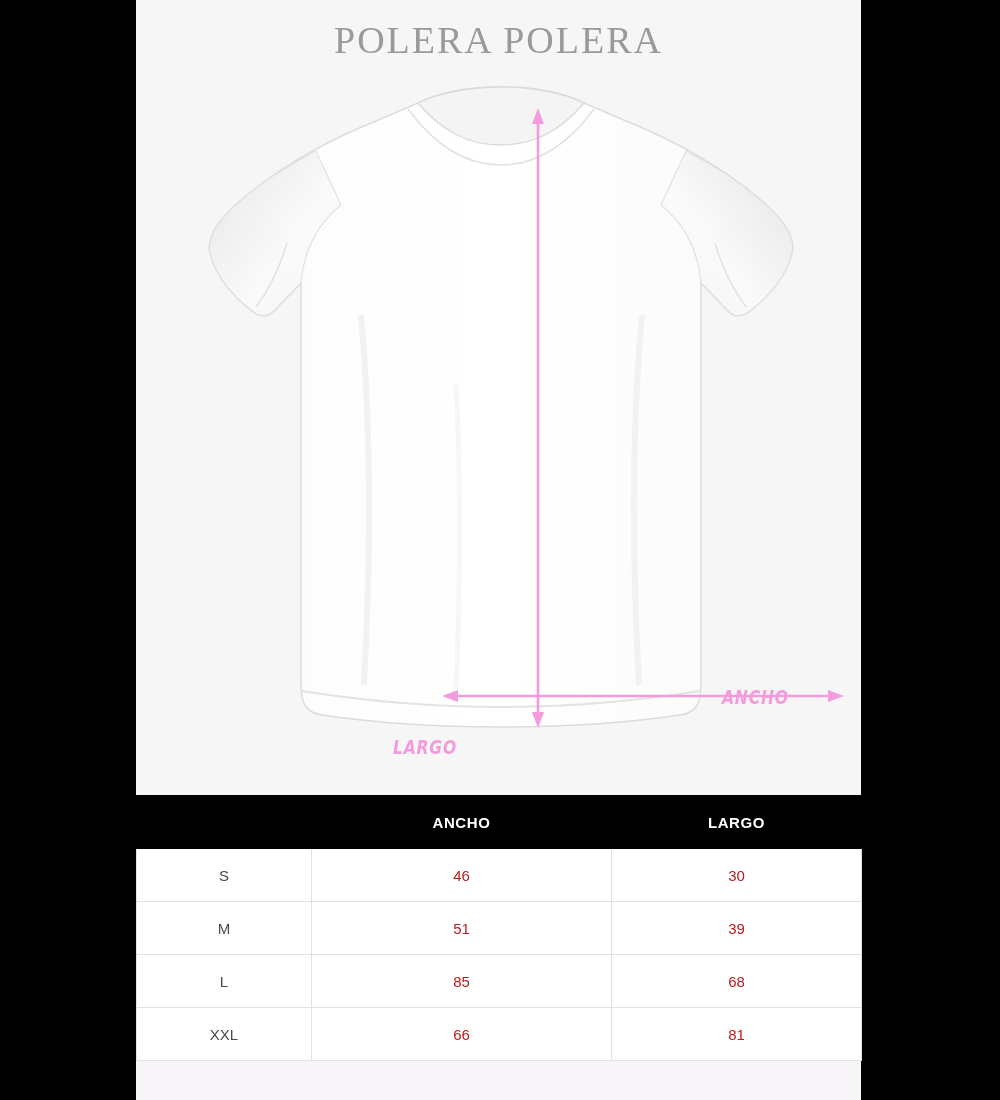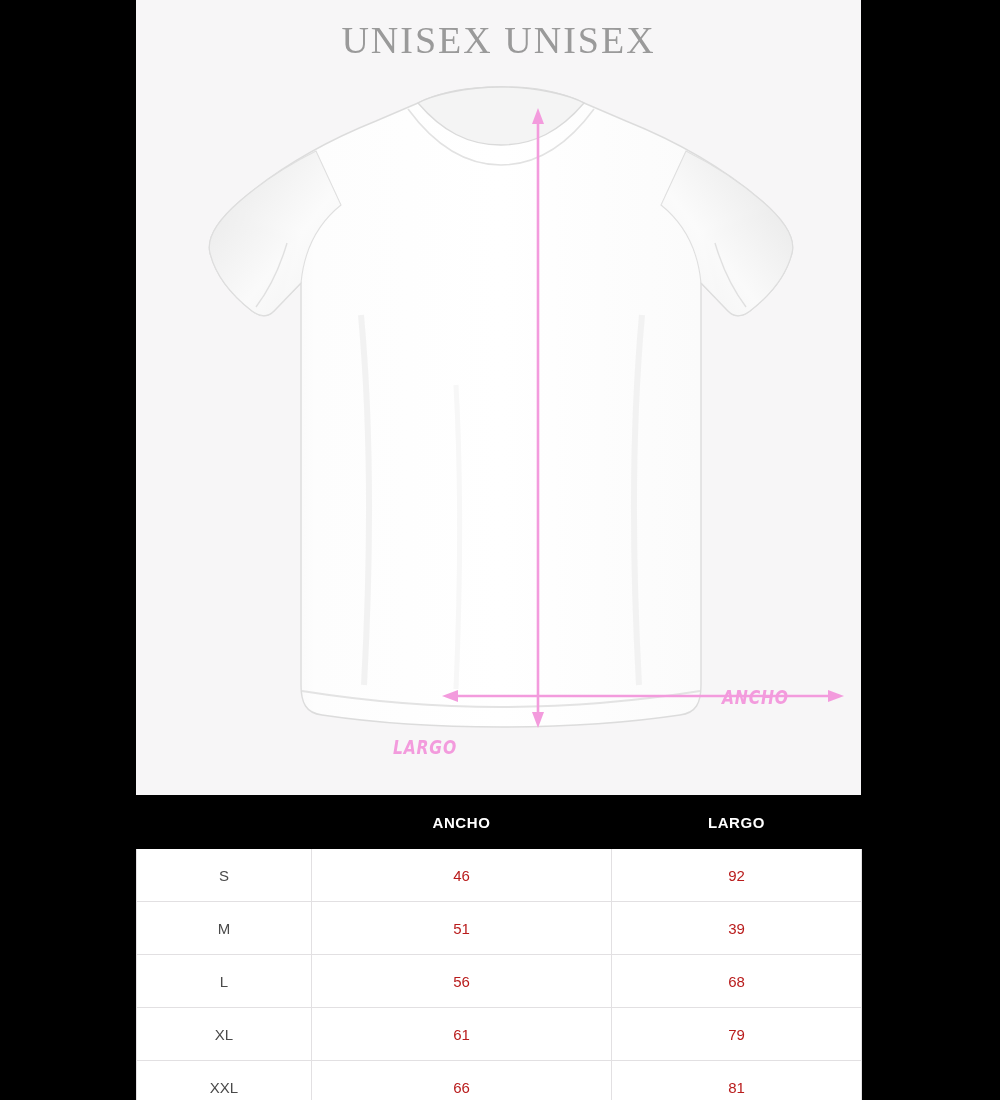--- a/index.html
+++ b/index.html
@@ -108,21 +108,21 @@
   .table col.c2 { width: 250px; }
   .table tbody td:first-child { color: #4a4a4a; }
 </style>
 </head>
 <body>
 
 <div id="page">
   <div class="panel">
 
     <div class="illustration">
-      <div class="title">UNISEX UNISEX</div>
+      <div class="title">POLERA POLERA</div>
 
       <svg class="shirt" viewBox="0 0 690 660">
         <defs>
           <linearGradient id="shade" x1="0" y1="0" x2="1" y2="0">
             <stop offset="0%" stop-color="#ececec"></stop>
             <stop offset="18%" stop-color="#fdfdfd"></stop>
             <stop offset="50%" stop-color="#ffffff"></stop>
             <stop offset="84%" stop-color="#fbfbfb"></stop>
             <stop offset="100%" stop-color="#e9e9e9"></stop>
           </linearGradient>
@@ -203,36 +203,31 @@
         <tr>
           <th></th>
           <th>ANCHO</th>
           <th>LARGO</th>
         </tr>
       </thead>
       <tbody>
         <tr>
           <td>S</td>
           <td>46</td>
-          <td>92</td>
+          <td>30</td>
         </tr>
         <tr>
           <td>M</td>
           <td>51</td>
           <td>39</td>
         </tr>
         <tr>
           <td>L</td>
-          <td>56</td>
+          <td>85</td>
           <td>68</td>
-        </tr>
-        <tr>
-          <td>XL</td>
-          <td>61</td>
-          <td>79</td>
         </tr>
         <tr>
           <td>XXL</td>
           <td>66</td>
           <td>81</td>
         </tr>
       </tbody>
     </table>
 
   </div>

